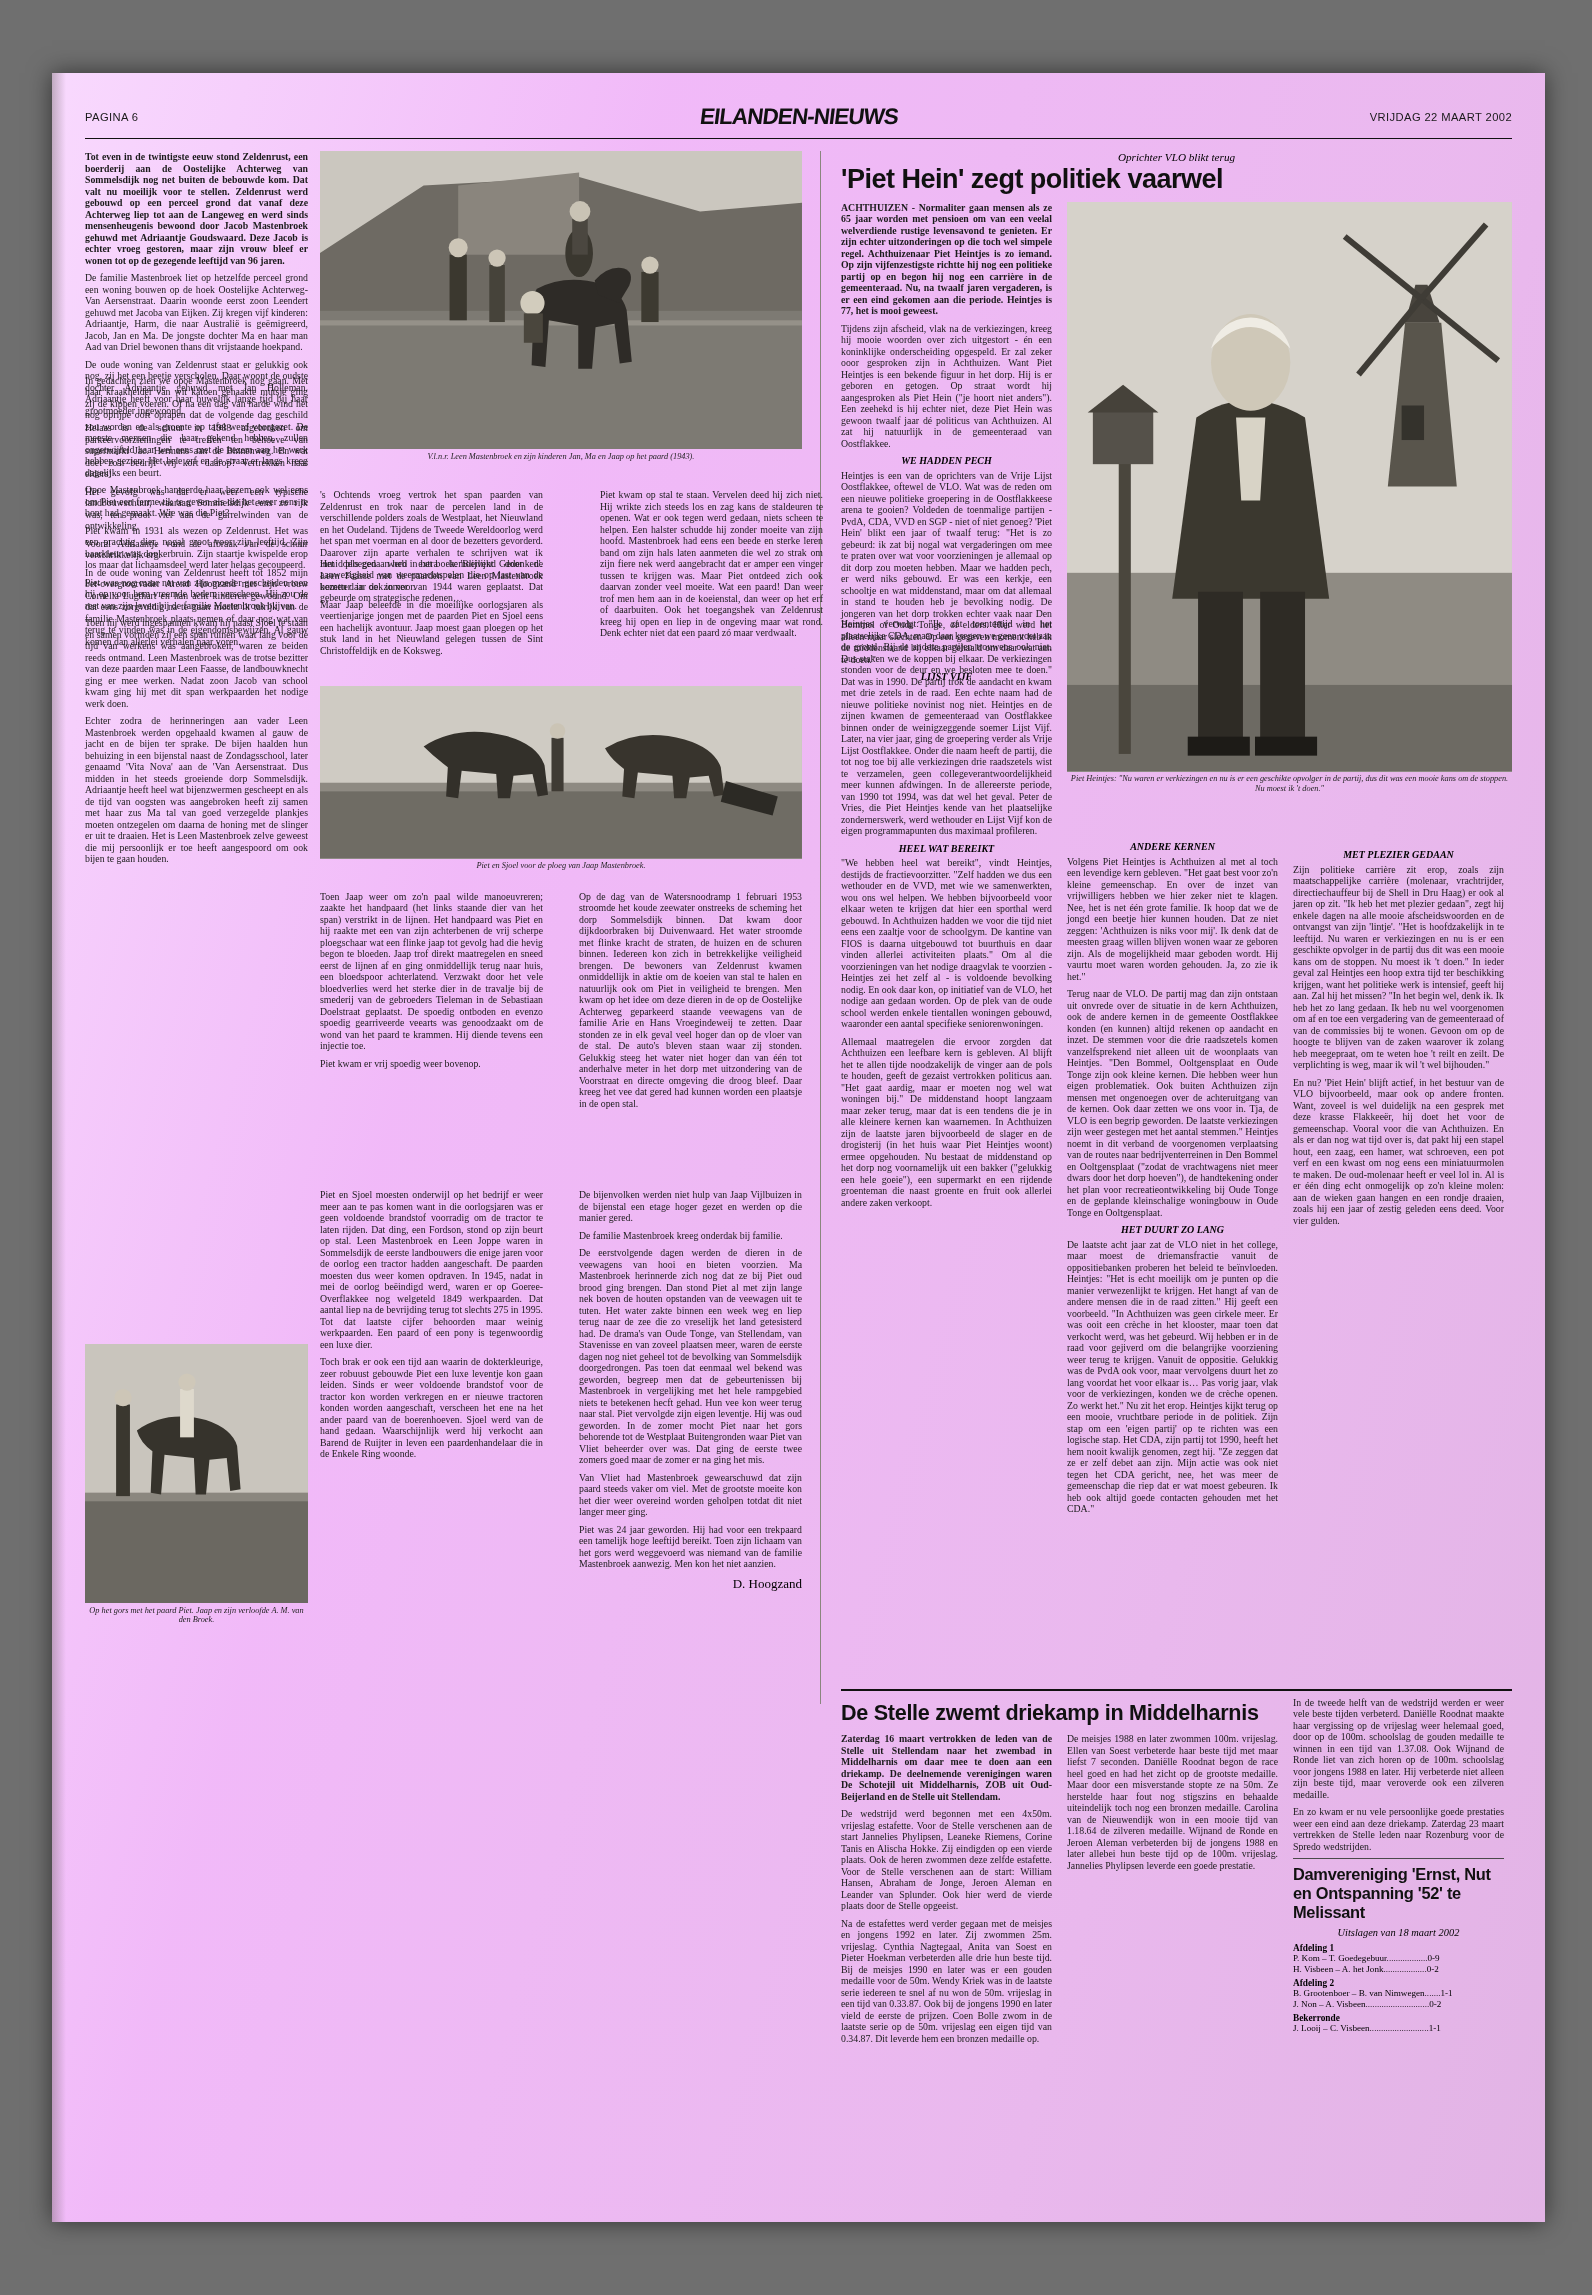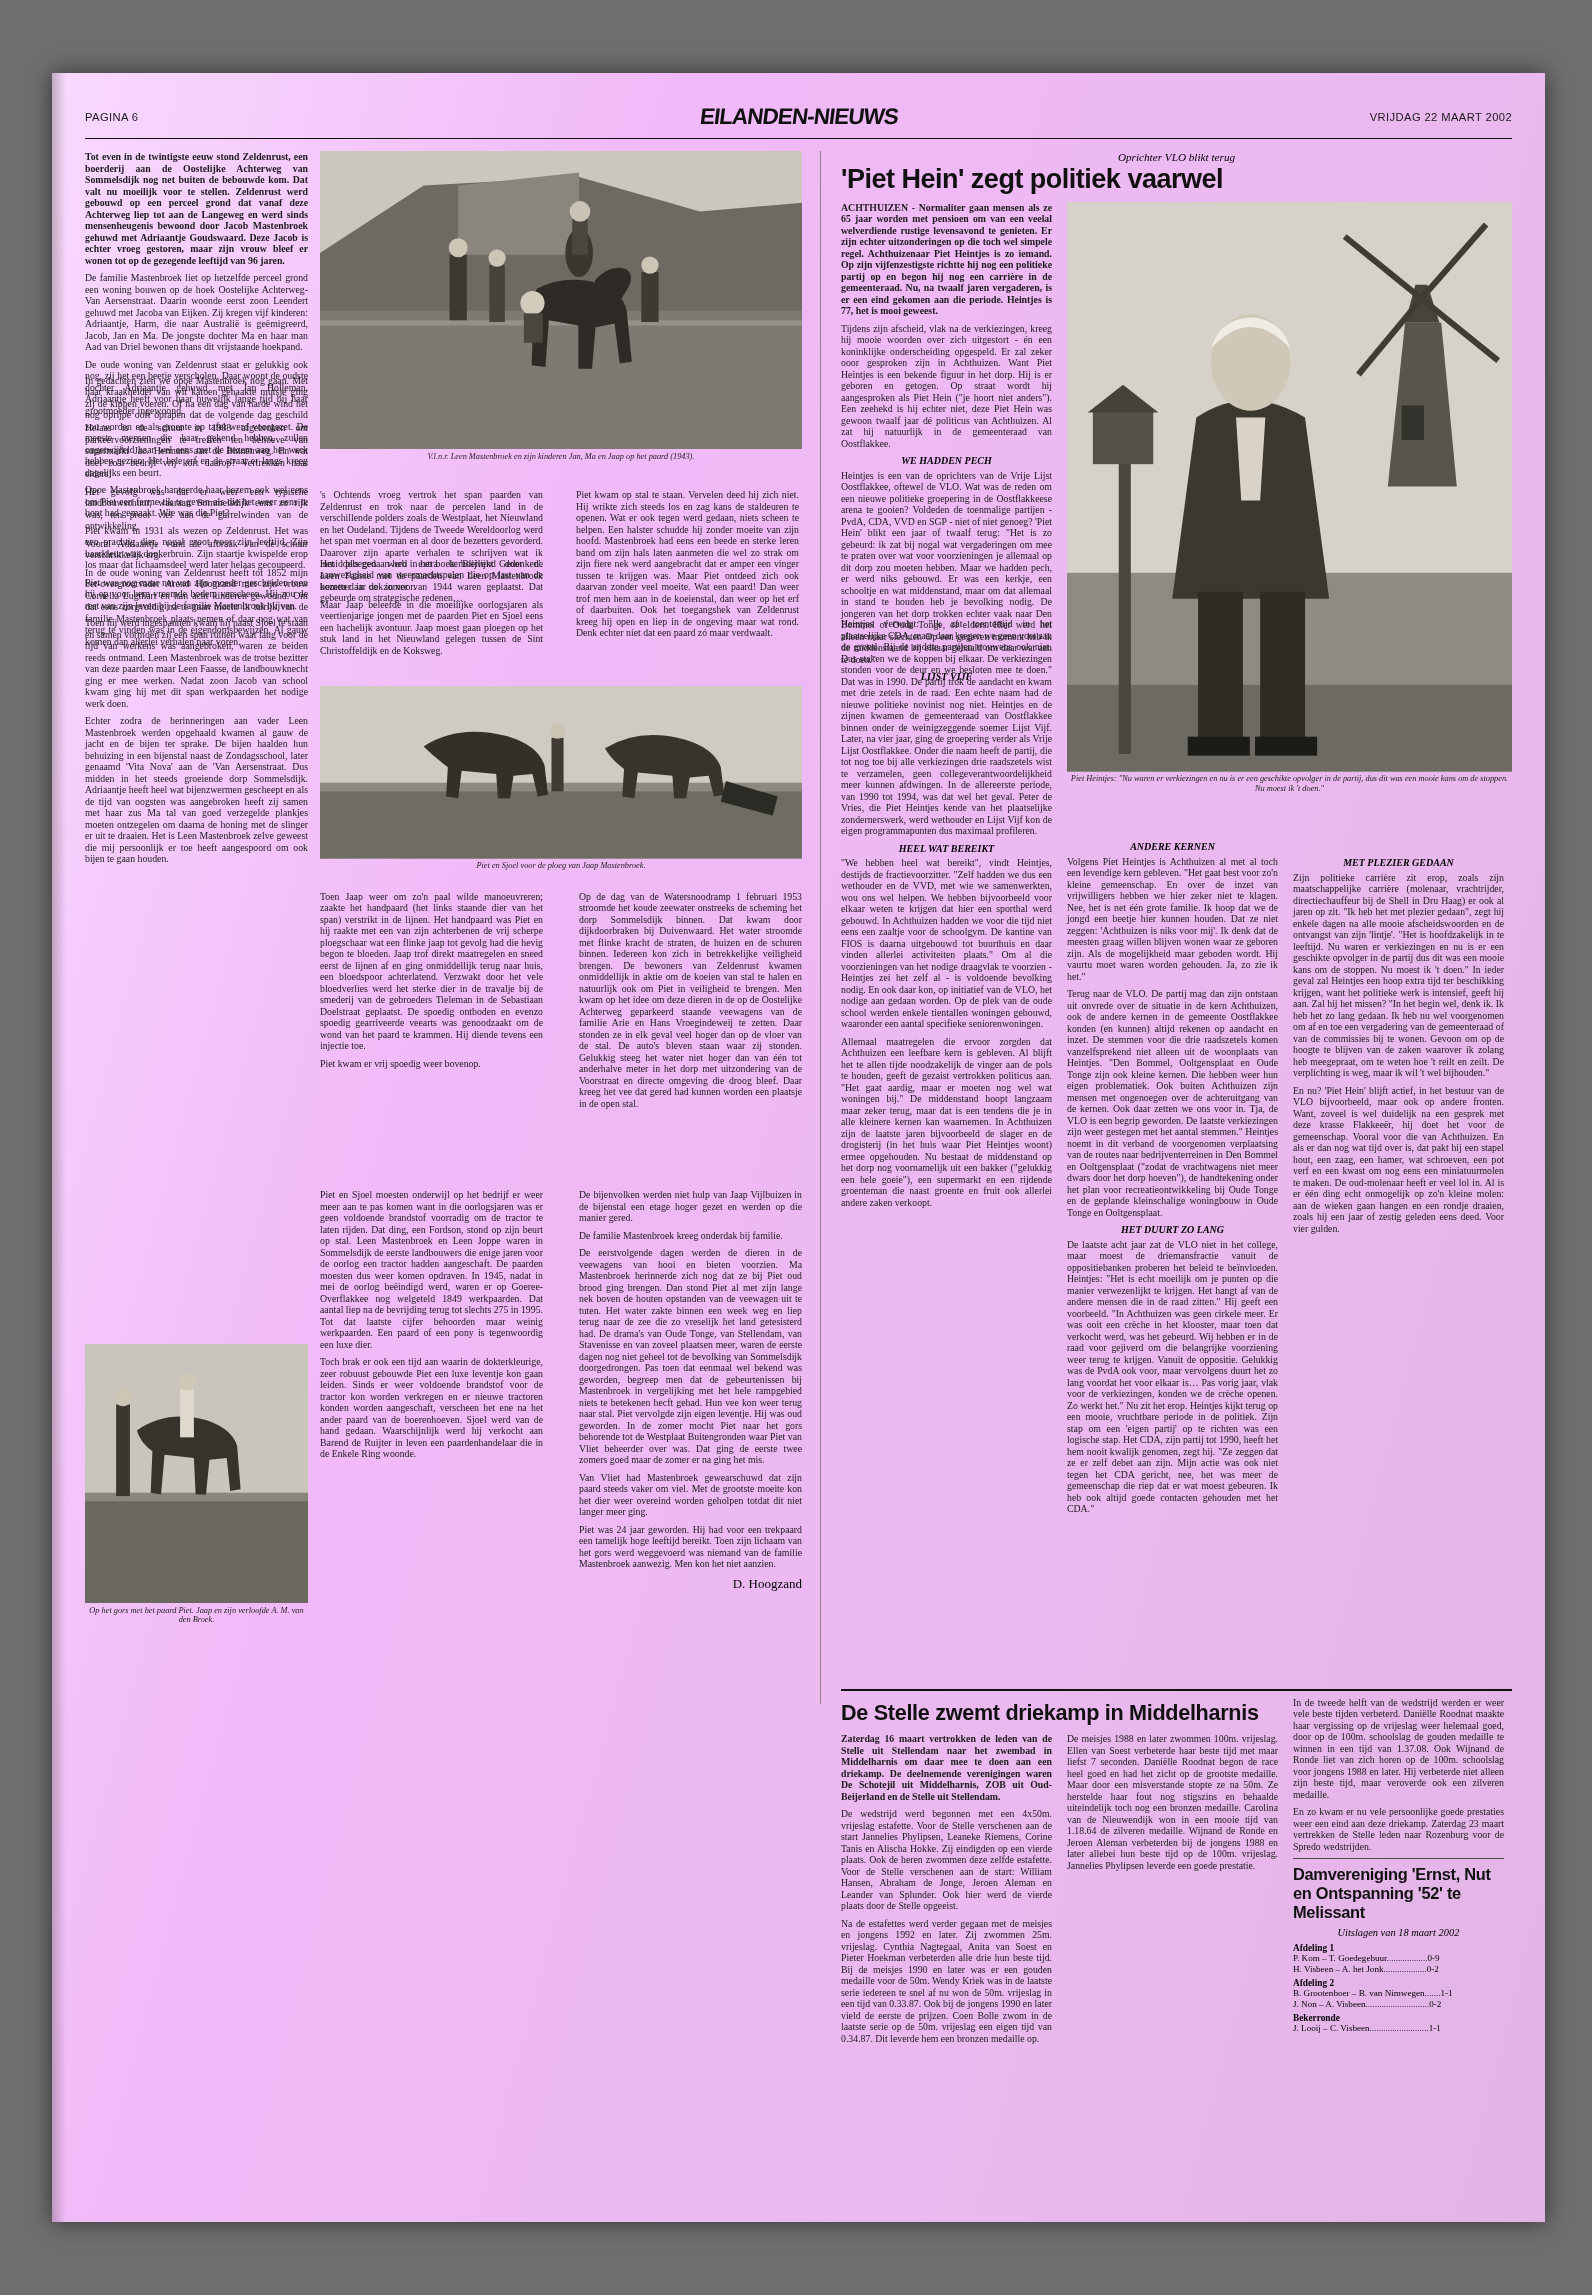--- a/index.html
+++ b/index.html
@@ -121,21 +121,21 @@
                 <rect x="236" y="188" width="22" height="34" fill="#4a463d"></rect>
               </svg>
             </div>
             <div class="cap">V.l.n.r. Leen Mastenbroek en zijn kinderen Jan, Ma en Jaap op het paard (1943).</div>
           </div>
 
           <div style="position:absolute;left:235px;top:338px;width:223px;">
             <p>'s Ochtends vroeg vertrok het span paarden van Zeldenrust en trok naar de percelen land in de verschillende polders zoals de Westplaat, het Nieuwland en het Oudeland. Tijdens de Tweede Wereldoorlog werd het span met voerman en al door de bezetters gevorderd. Daarover zijn aparte verhalen te schrijven wat ik inmiddels gedaan heb in het boek: 'Blijvend Gedenken'. Leen Faasse met de paarden van Leen Mastenbroek komen daar ook in voor.</p>
             <p>Maar Jaap beleefde in die moeilijke oorlogsjaren als veertienjarige jongen met de paarden Piet en Sjoel eens een hachelijk avontuur. Jaap moest gaan ploegen op het stuk land in het Nieuwland gelegen tussen de Sint Christoffeldijk en de Koksweg.</p>
           </div>
-          <div style="position:absolute;left:491px;top:338px;width:223px;">
+          <div style="position:absolute;left:515px;top:338px;width:223px;">
             <p>Piet kwam op stal te staan. Vervelen deed hij zich niet. Hij wrikte zich steeds los en zag kans de staldeuren te openen. Wat er ook tegen werd gedaan, niets scheen te helpen. Een halster schudde hij zonder moeite van zijn hoofd. Mastenbroek had eens een beede en sterke leren band om zijn hals laten aanmeten die wel zo strak om zijn fiere nek werd aangebracht dat er amper een vinger tussen te krijgen was. Maar Piet ontdeed zich ook daarvan zonder veel moeite. Wat een paard! Dan weer trof men hem aan in de koeienstal, dan weer op het erf of daarbuiten. Ook het toegangshek van Zeldenrust kreeg hij open en liep in de ongeving maar wat rond. Denk echter niet dat een paard zó maar verdwaalt.</p>
           </div>
         </div>
 
         <div style="position:relative;height:483px;margin-top:1.7px;">
           <div style="position:absolute;left:0;top:-330px;width:223px;">
             <p>In gedachten zien we opoe Mastenbroek nog gaan. Met haar kraakhelder van wit katoen gehaakte mutsje ging zij de kippen voeren. Of na een dag van harde wind het nog oprijpe ooft oprapen dat de volgende dag geschild zou worden en als groente op tafel werd voorgezet. De meeste mensen die haar gekend hebben, zullen ongetwijfeld haar wel eens met de bezem aan het werk hebben gezien. Het hele erf en de straat er langs kreeg dagelijks een beurt.</p>
             <p>Opoe Mastenbroek hanteerde haar bezem ook wel eens om Piet een ferme tik te geven als die het weer eens te bont had gemaakt. Wie was die Piet?</p>
             <p>Piet kwam in 1931 als wezen op Zeldenrust. Het was een prachtig dier, nogal groot voor zijn leeftijd. Zijn haarkleur was donkerbruin. Zijn staartje kwispelde erop los maar dat lichaamsdeel werd later helaas gecoupeerd.</p>
             <p>Piet was nog maar net van zijn moeder gescheiden toen hij op voor hem vreemde bodem verscheen. Hij zou de rest van zijn leven bij de familie Mastenbroek blijven.</p>
@@ -264,21 +264,21 @@
           </div>
 
           <div style="position:absolute;left:226px;top:0;width:211px;">
             <div class="sect-head">ANDERE KERNEN</div>
             <p>Volgens Piet Heintjes is Achthuizen al met al toch een levendige kern gebleven. "Het gaat best voor zo'n kleine gemeenschap. En over de inzet van vrijwilligers hebben we hier zeker niet te klagen. Nee, het is net één grote familie. Ik hoop dat we de jongd een beetje hier kunnen houden. Dat ze niet zeggen: 'Achthuizen is niks voor mij'. Ik denk dat de meesten graag willen blijven wonen waar ze geboren zijn. Als de mogelijkheid maar geboden wordt. Hij vaurtu moet waren worden gehouden. Ja, zo zie ik het."</p>
             <p>Terug naar de VLO. De partij mag dan zijn ontstaan uit onvrede over de situatie in de kern Achthuizen, ook de andere kernen in de gemeente Oostflakkee konden (en kunnen) altijd rekenen op aandacht en inzet. De stemmen voor die drie raadszetels komen vanzelfsprekend niet alleen uit de woonplaats van Heintjes. "Den Bommel, Ooltgensplaat en Oude Tonge zijn ook kleine kernen. Die hebben weer hun eigen problematiek. Ook buiten Achthuizen zijn mensen met ongenoegen over de achteruitgang van de kernen. Ook daar zetten we ons voor in. Tja, de VLO is een begrip geworden. De laatste verkiezingen zijn weer gestegen met het aantal stemmen." Heintjes noemt in dit verband de voorgenomen verplaatsing van de routes naar bedrijventerreinen in Den Bommel en Ooltgensplaat ("zodat de vrachtwagens niet meer dwars door het dorp hoeven"), de handtekening onder het plan voor recreatieontwikkeling bij Oude Tonge en de geplande kleinschalige woningbouw in Oude Tonge en Ooltgensplaat.</p>
             <div class="sect-head">HET DUURT ZO LANG</div>
             <p>De laatste acht jaar zat de VLO niet in het college, maar moest de driemansfractie vanuit de oppositiebanken proberen het beleid te beïnvloeden. Heintjes: "Het is echt moeilijk om je punten op die manier verwezenlijkt te krijgen. Het hangt af van de andere mensen die in de raad zitten." Hij geeft een voorbeeld. "In Achthuizen was geen cirkele meer. Er was ooit een crèche in het klooster, maar toen dat verkocht werd, was het gebeurd. Wij hebben er in de raad voor gejiverd om die belangrijke voorziening weer terug te krijgen. Vanuit de oppositie. Gelukkig was de PvdA ook voor, maar vervolgens duurt het zo lang voordat het voor elkaar is… Pas vorig jaar, vlak voor de verkiezingen, konden we de crèche openen. Zo werkt het." Nu zit het erop. Heintjes kijkt terug op een mooie, vruchtbare periode in de politiek. Zijn stap om een 'eigen partij' op te richten was een logische stap. Het CDA, zijn partij tot 1990, heeft het hem nooit kwalijk genomen, zegt hij. "Ze zeggen dat ze er zelf debet aan zijn. Mijn actie was ook niet tegen het CDA gericht, nee, het was meer de gemeenschap die riep dat er wat moest gebeuren. Ik heb ook altijd goede contacten gehouden met het CDA."</p>
           </div>
 
-          <div style="position:absolute;left:452px;top:16px;width:211px;">
+          <div style="position:absolute;left:452px;top:8px;width:211px;">
             <p style="visibility:hidden;height:0;overflow:hidden;margin:0;">De laatste acht jaar zat de VLO niet in het college, maar moest de driemansfractie vanuit de oppositiebanken proberen het beleid te beïnvloeden. Heintjes: "Het is echt moeilijk om je punten op die manier verwezenlijkt te krijgen. Het hangt af van de andere mensen die in de raad zitten." Hij geeft een voorbeeld. "In Achthuizen was geen cirkele meer. Er was ooit een crèche in het klooster, maar toen dat verkocht werd, was het gebeurd. Wij hebben er in de raad voor gejiverd om die belangrijke voorziening weer terug te krijgen. Vanuit de oppositie. Gelukkig was de PvdA ook voor, maar vervolgens duurt het zo lang voordat het voor elkaar is… Pas vorig jaar, vlak voor de verkiezingen, konden we de crèche openen. Zo werkt het." Nu zit het erop. Heintjes kijkt terug op een mooie, vruchtbare periode in de politiek. Zijn stap om een 'eigen partij' op te richten was een logische stap. Het CDA, zijn partij tot 1990, heeft het hem nooit kwalijk genomen, zegt hij. "Ze zeggen dat ze er zelf debet aan zijn. Mijn actie was ook niet tegen het CDA gericht, nee, het was meer de gemeenschap die riep dat er wat moest gebeuren. Ik heb ook altijd goede contacten gehouden met het CDA."</p>
             <div class="sect-head">MET PLEZIER GEDAAN</div>
             <p>Zijn politieke carrière zit erop, zoals zijn maatschappelijke carrière (molenaar, vrachtrijder, directiechauffeur bij de Shell in Dru Haag) er ook al jaren op zit. "Ik heb het met plezier gedaan", zegt hij enkele dagen na alle mooie afscheidswoorden en de ontvangst van zijn 'lintje'. "Het is hoofdzakelijk in te leeftijd. Nu waren er verkiezingen en nu is er een geschikte opvolger in de partij dus dit was een mooie kans om de stoppen. Nu moest ik 't doen." In ieder geval zal Heintjes een hoop extra tijd ter beschikking krijgen, want het politieke werk is intensief, geeft hij aan. Zal hij het missen? "In het begin wel, denk ik. Ik heb het zo lang gedaan. Ik heb nu wel voorgenomen om af en toe een vergadering van de gemeenteraad of van de commissies bij te wonen. Gevoon om op de hoogte te blijven van de zaken waarover ik zolang heb meegepraat, om te weten hoe 't reilt en zeilt. De verplichting is weg, maar ik wil 't wel bijhouden."</p>
             <p>En nu? 'Piet Hein' blijft actief, in het bestuur van de VLO bijvoorbeeld, maar ook op andere fronten. Want, zoveel is wel duidelijk na een gesprek met deze krasse Flakkeeër, hij doet het voor de gemeenschap. Vooral voor die van Achthuizen. En als er dan nog wat tijd over is, dat pakt hij een stapel hout, een zaag, een hamer, wat schroeven, een pot verf en een kwast om nog eens een miniatuurmolen te maken. De oud-molenaar heeft er veel lol in. Al is er één ding echt onmogelijk op zo'n kleine molen: aan de wieken gaan hangen en een rondje draaien, zoals hij een jaar of zestig geleden eens deed. Voor vier gulden.</p>
           </div>
         </div>
 
         <div style="position:relative;margin-top:8px;">
           <div class="hr"></div>
           <div style="position:relative;">

